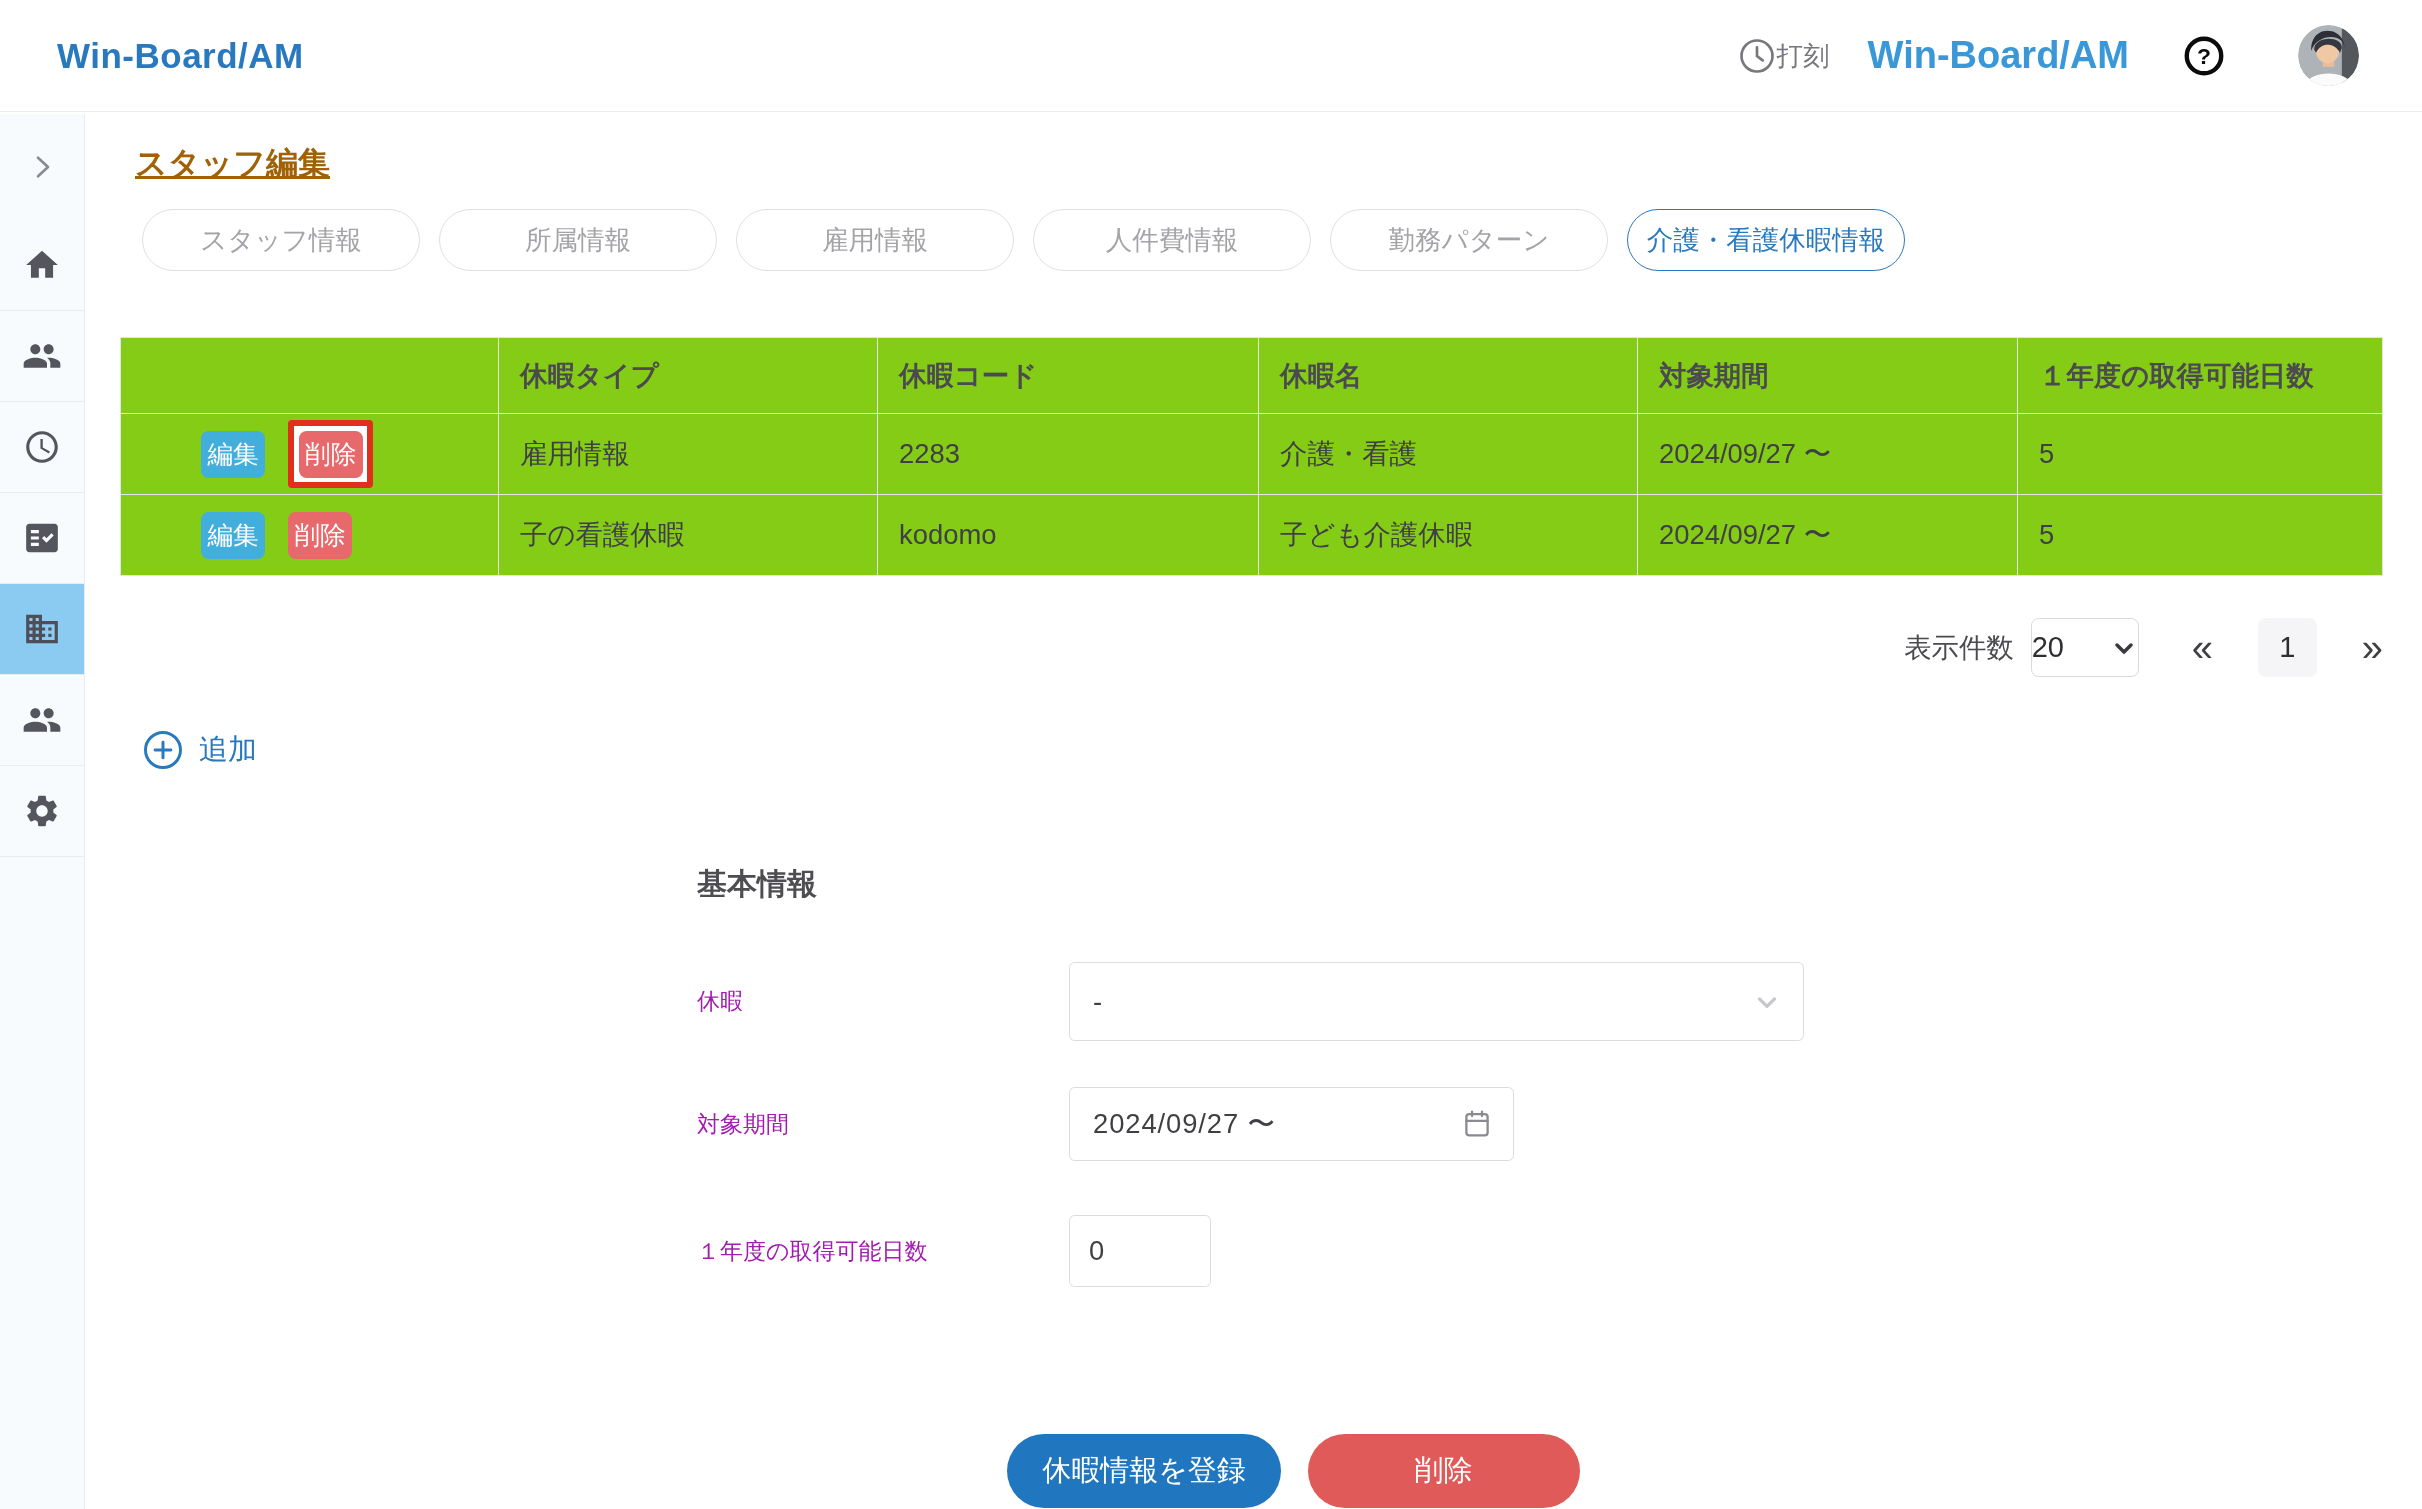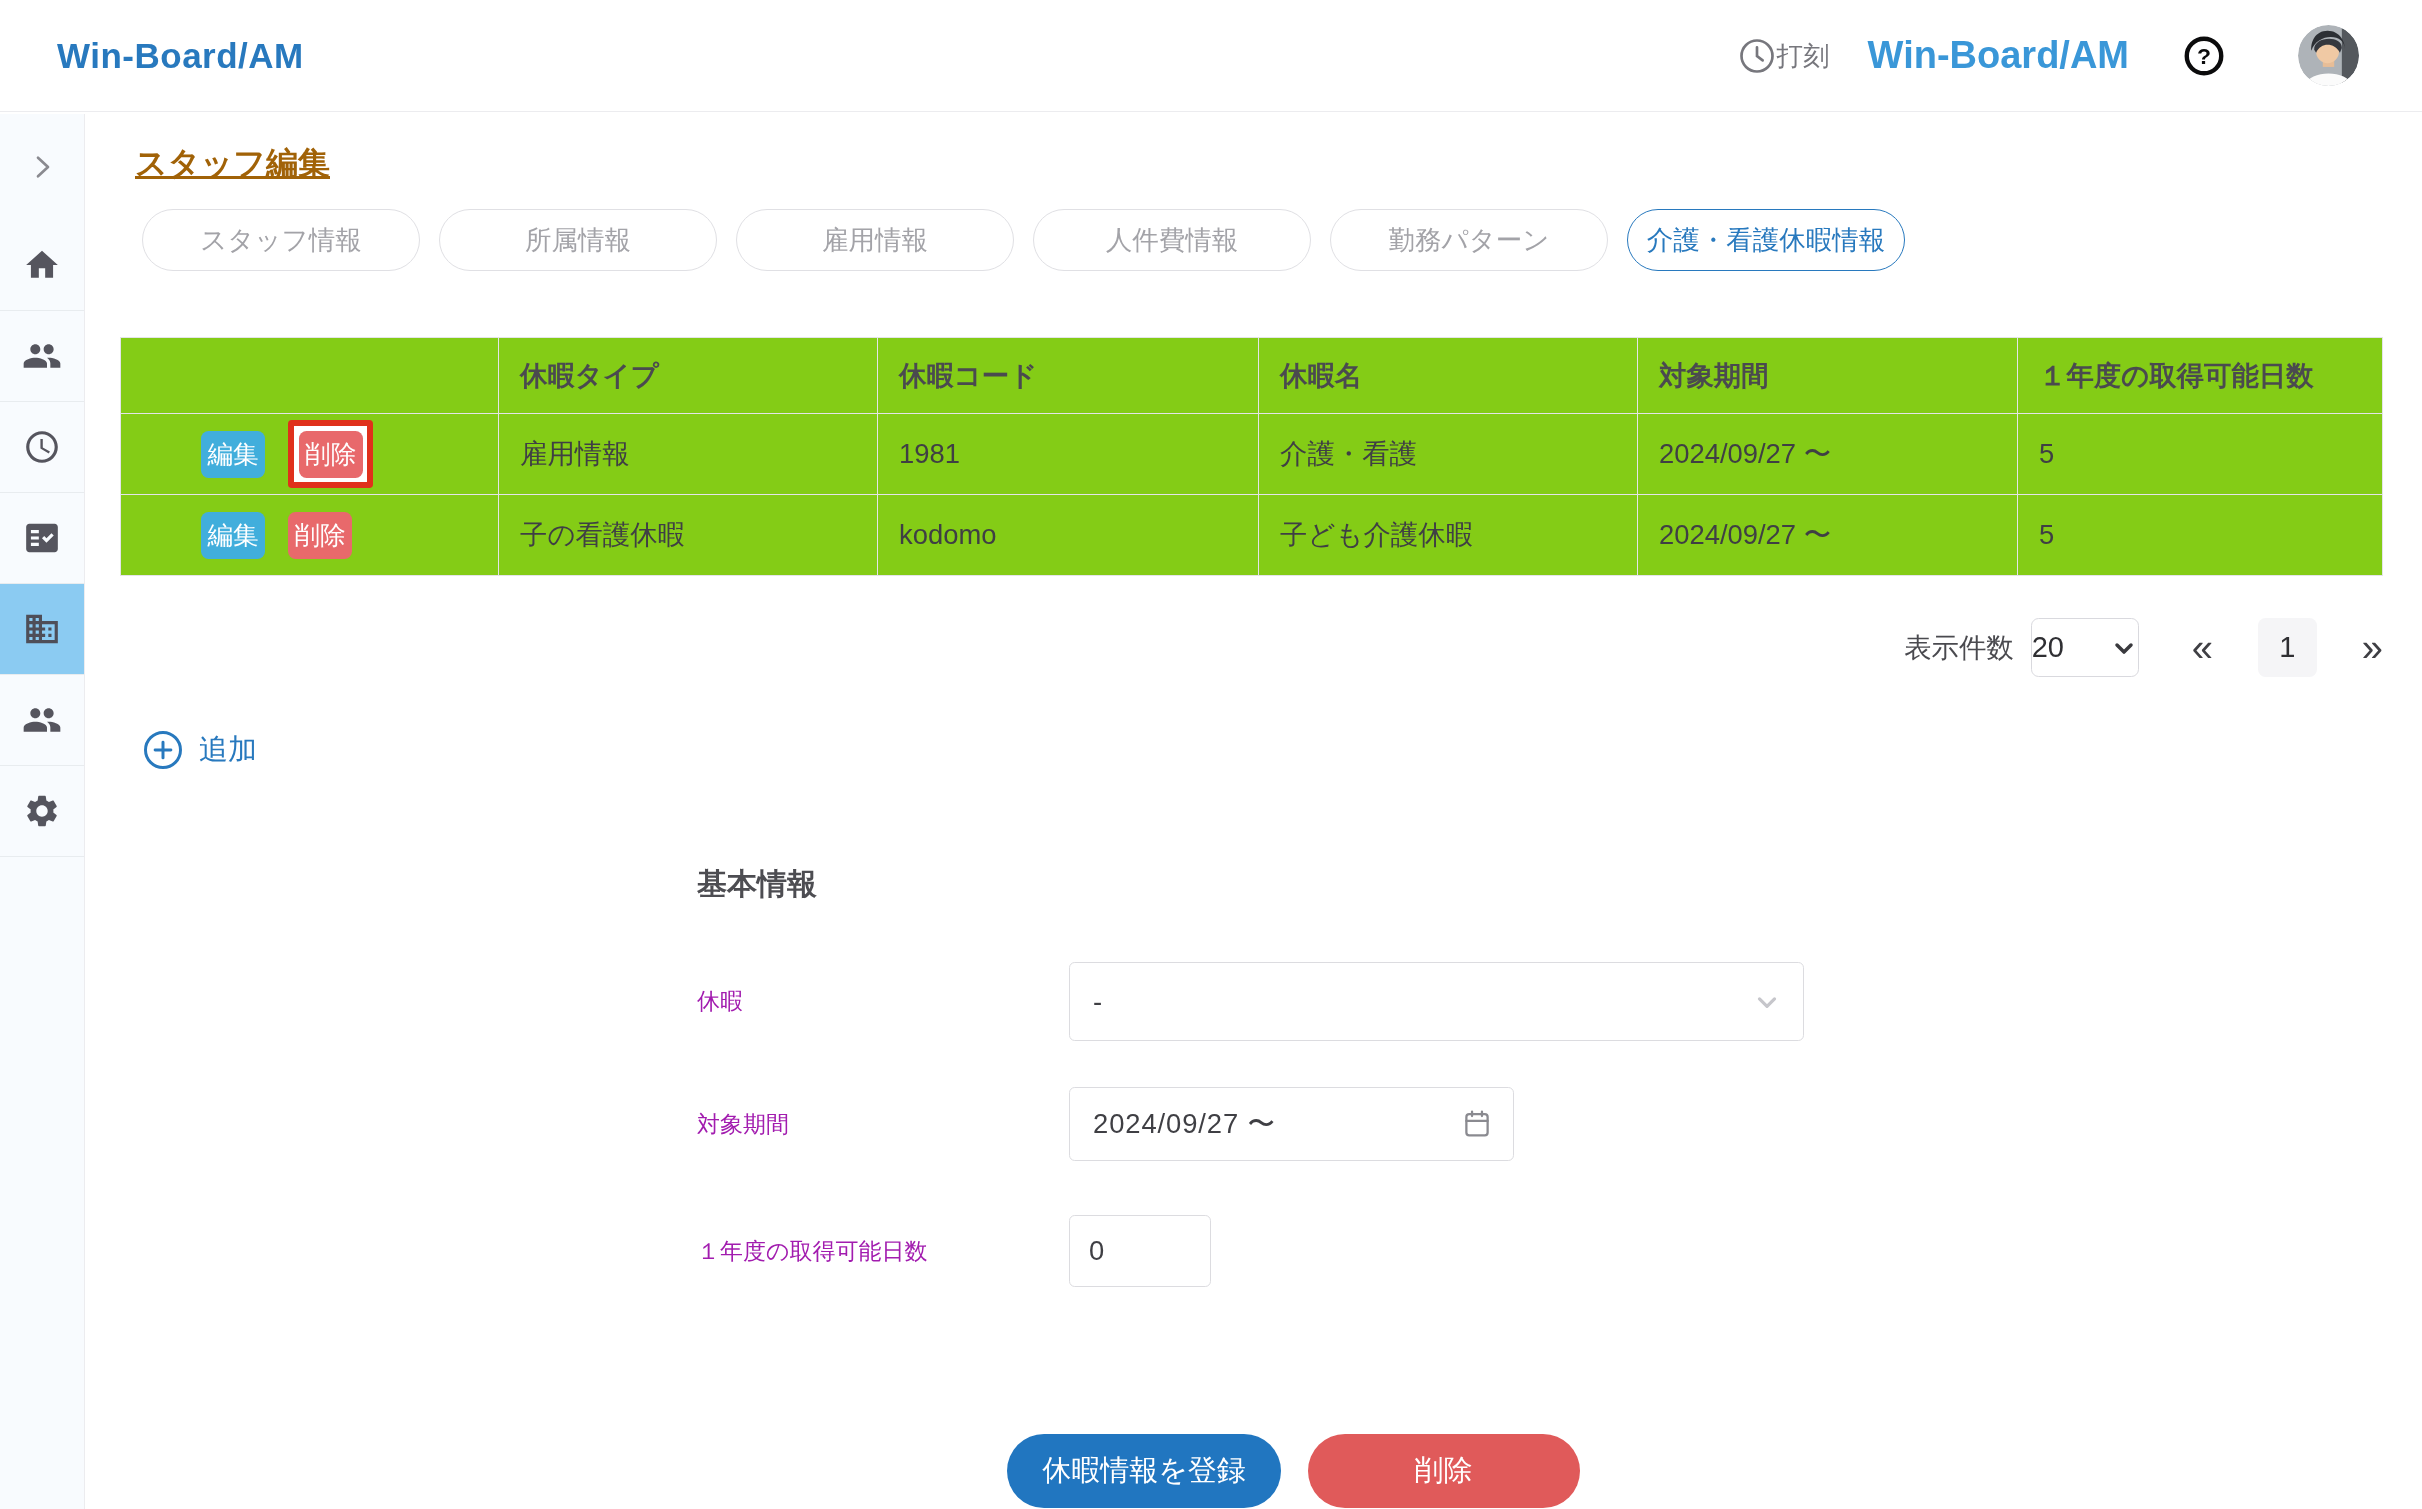--- a/index.html
+++ b/index.html
@@ -253,21 +253,21 @@
       <tr>
         <td>
           <div class="action-cell-inner">
             <button class="row-btn edit">編集</button>
             <span class="highlight-box">
                 <button class="row-btn del">削除</button>
               </span>
           </div>
         </td>
         <td>雇用情報</td>
-        <td>1981</td>
+        <td>2283</td>
         <td>介護・看護</td>
         <td>2024/09/27 〜</td>
         <td>5</td>
       </tr>
       <tr>
         <td>
           <div class="action-cell-inner">
             <button class="row-btn edit">編集</button>
             <button class="row-btn del">削除</button>
           </div>

